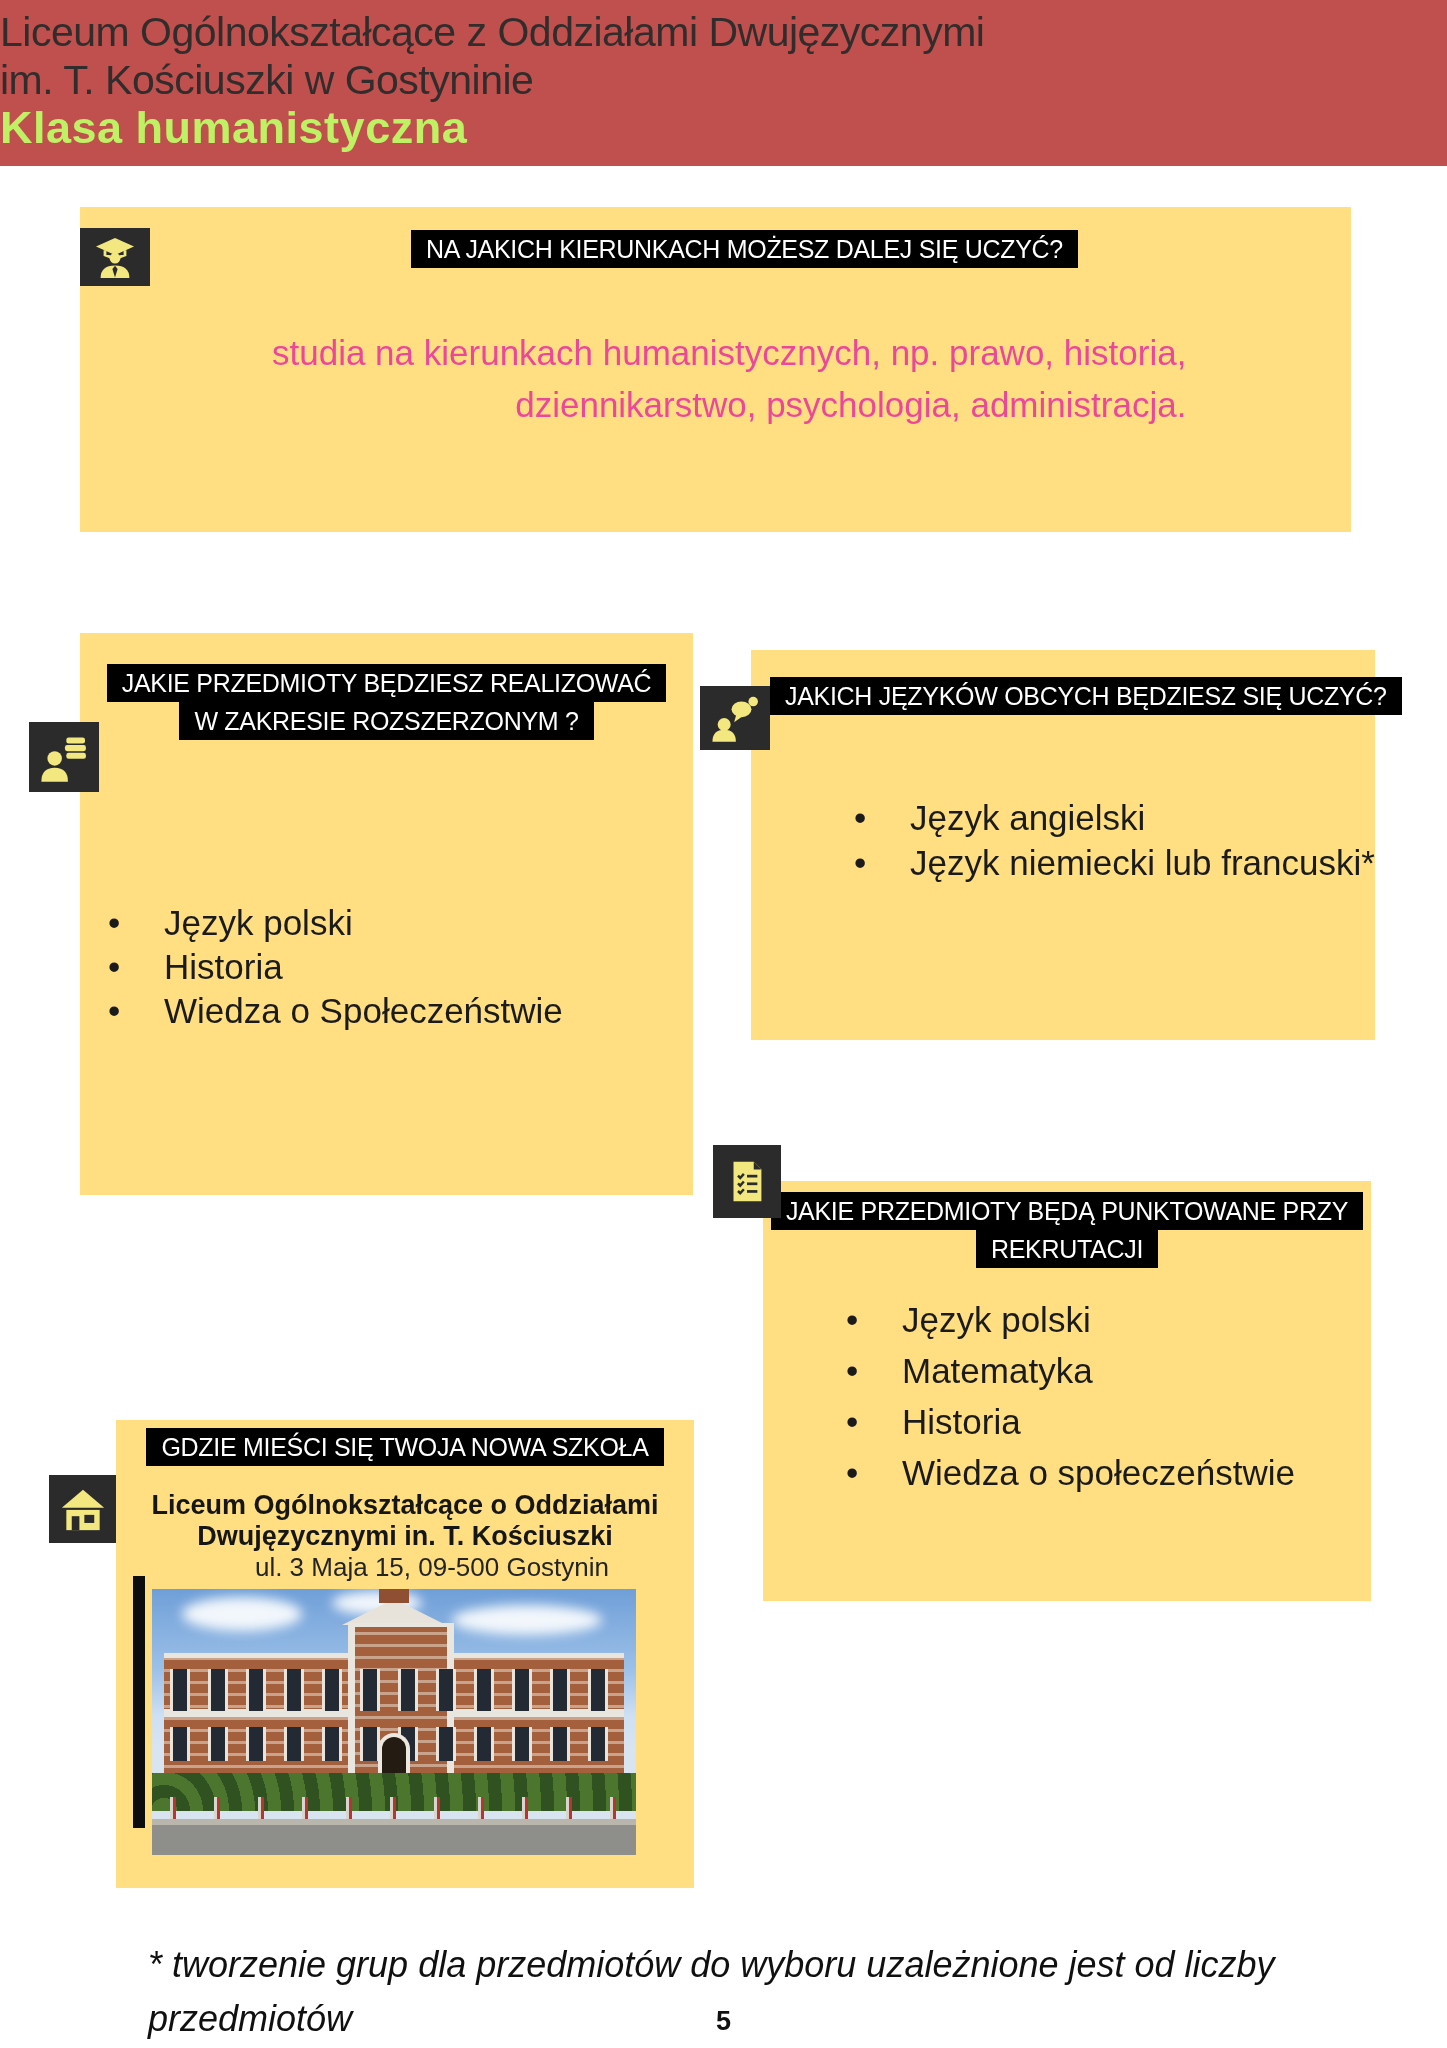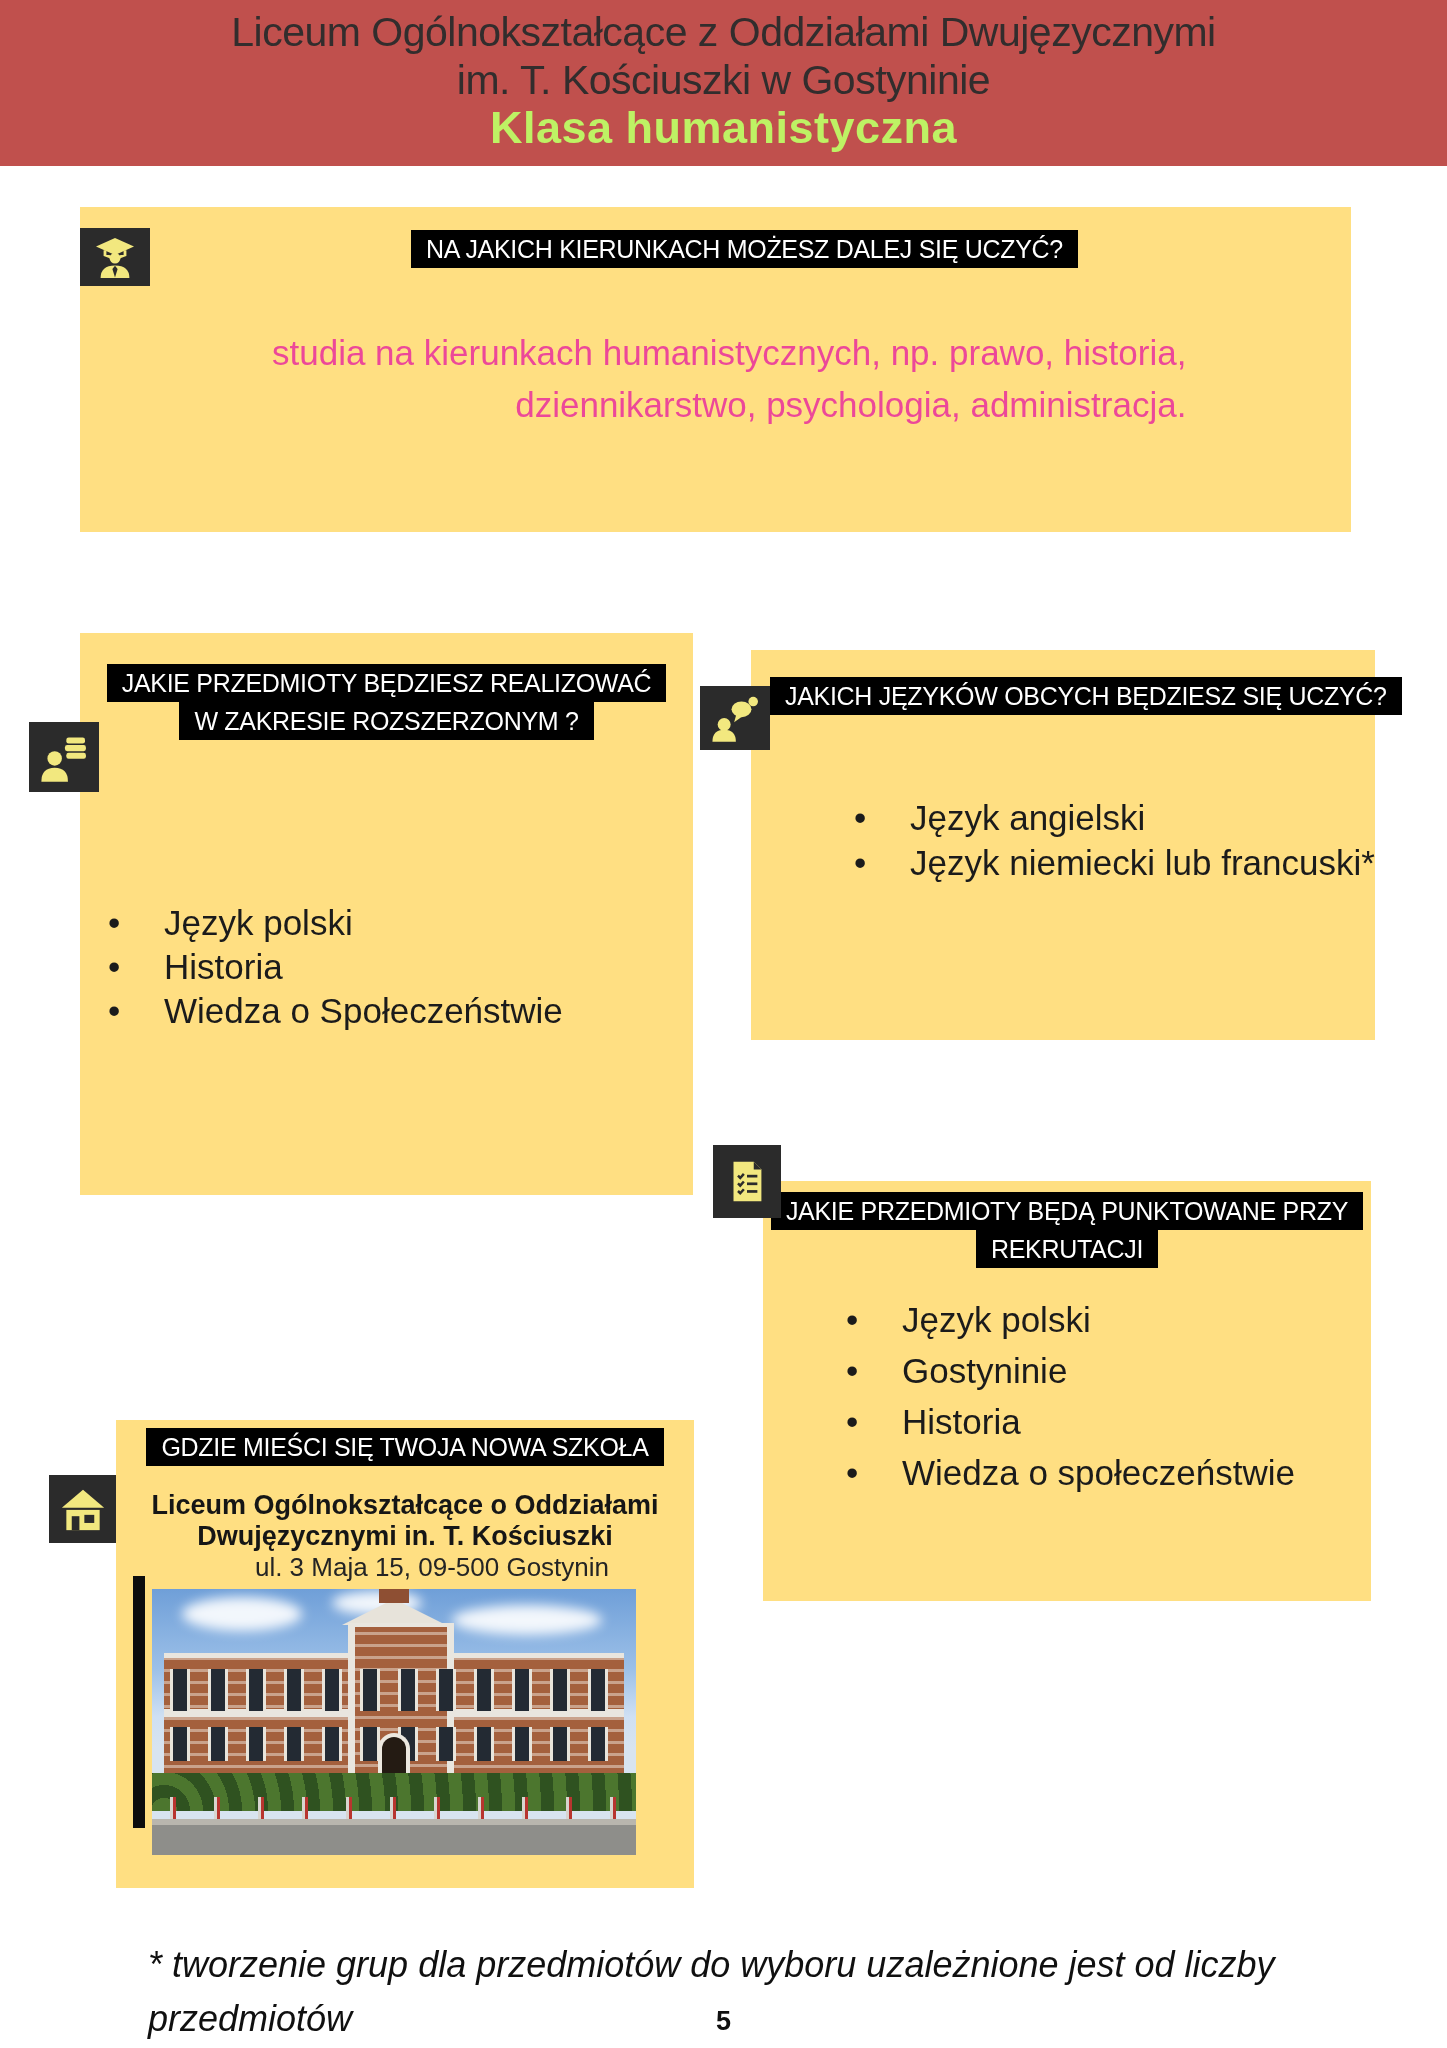--- a/index.html
+++ b/index.html
@@ -1,20 +1,20 @@
 <!DOCTYPE html>
 <html><head>
 <meta charset="utf-8">
 <style>
   html,body{margin:0;padding:0;background:#ffffff;}
   #page{position:relative;width:1447px;height:2048px;background:#ffffff;overflow:hidden;
         font-family:"Liberation Sans","DejaVu Sans",sans-serif;}
 
   
-  .header-band{position:absolute;left:0;top:0;width:1447px;height:166px;background:#c0504d;text-align:center;}
+  .header-band{position:absolute;left:0;top:0;width:1447px;height:166px;background:#c0504d;}
   .header-line{color:#322d2d;font-size:41px;letter-spacing:-0.5px;line-height:48px;white-space:nowrap;}
   .header-line.l1{margin-top:8px;}
   .header-line.l3{font-size:45px;font-weight:bold;color:#bef264;letter-spacing:0.5px;}
 
   
   .ybox{position:absolute;background:#ffdf82;}
   #box-further  {left:80px;  top:207px;  width:1271px; height:325px;}
   #box-extended {left:80px;  top:633px;  width:613px;  height:562px;}
   #box-languages{left:751px; top:650px;  width:624px;  height:390px;}
   #box-scored   {left:763px; top:1181px; width:608px;  height:420px;}
@@ -154,21 +154,21 @@
     </svg>
   </div>
 
   <div class="ybox" id="box-scored"></div>
   <div class="tbar-wrap" style="left:763px;top:1192px;width:608px;">
     <span class="tbar">JAKIE PRZEDMIOTY BĘDĄ PUNKTOWANE PRZY</span><br>
     <span class="tbar">REKRUTACJI</span>
   </div>
   <ul class="blist" id="list-scored" style="left:838px;top:1290px;">
     <li>Język polski</li>
-    <li>Gostyninie</li>
+    <li>Matematyka</li>
     <li>Historia</li>
     <li>Wiedza o społeczeństwie</li>
   </ul>
   <div class="icon-tile" id="icon-doc">
     <svg width="54" height="58" viewBox="0 0 24 24">
       <path d="M6,3 L15,3 L18.4,6.4 L18.4,20.5 L6,20.5 Z" fill="#f2e87f"></path>
       <polygon points="15,3 15,6.4 18.4,6.4" fill="#2b2b2b"></polygon>
       <path d="M8,9.2 l1,1 l1.6,-1.8" stroke="#2b2b2b" stroke-width="1.1" fill="none"></path>
       <rect x="12" y="8.8" width="4.6" height="1.2" fill="#2b2b2b"></rect>
       <path d="M8,12.6 l1,1 l1.6,-1.8" stroke="#2b2b2b" stroke-width="1.1" fill="none"></path>

